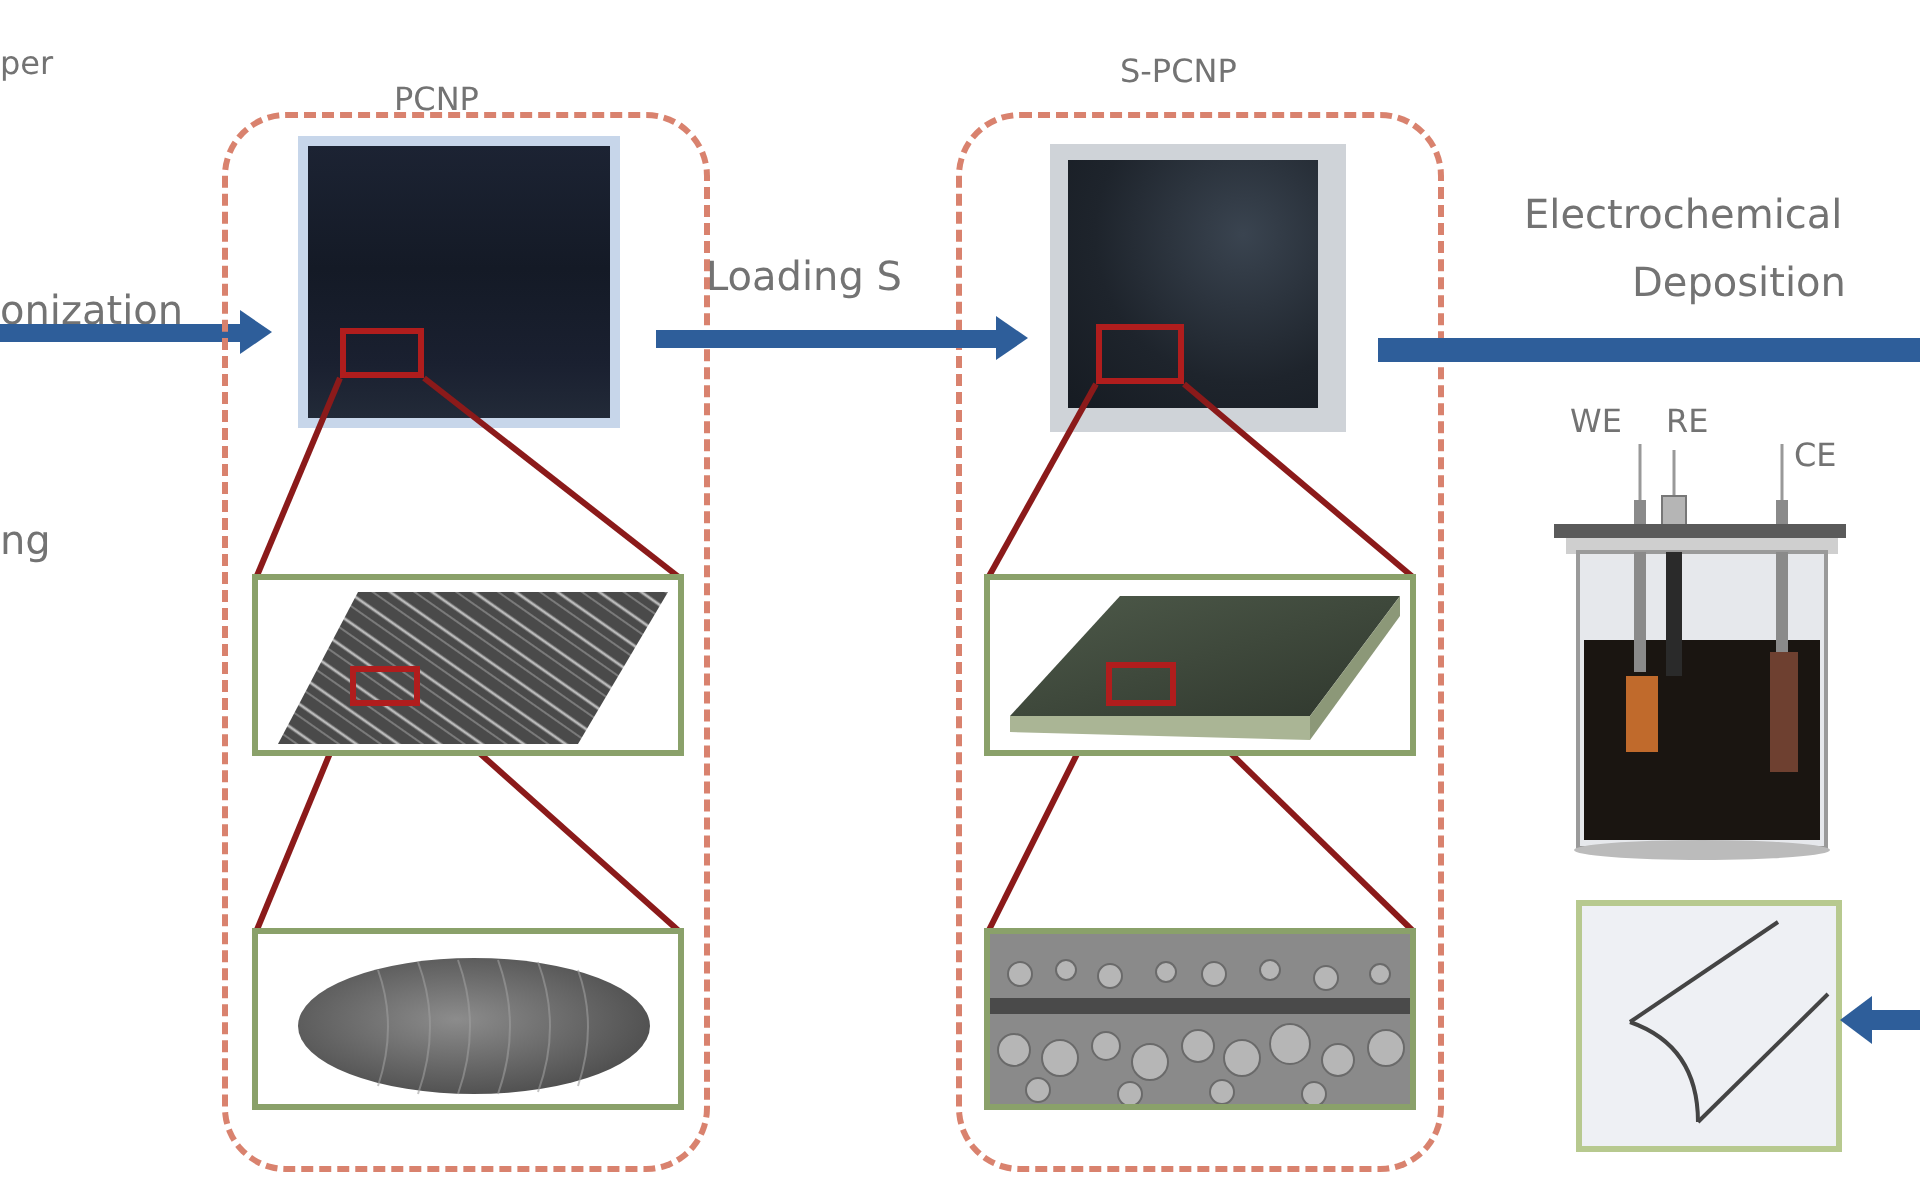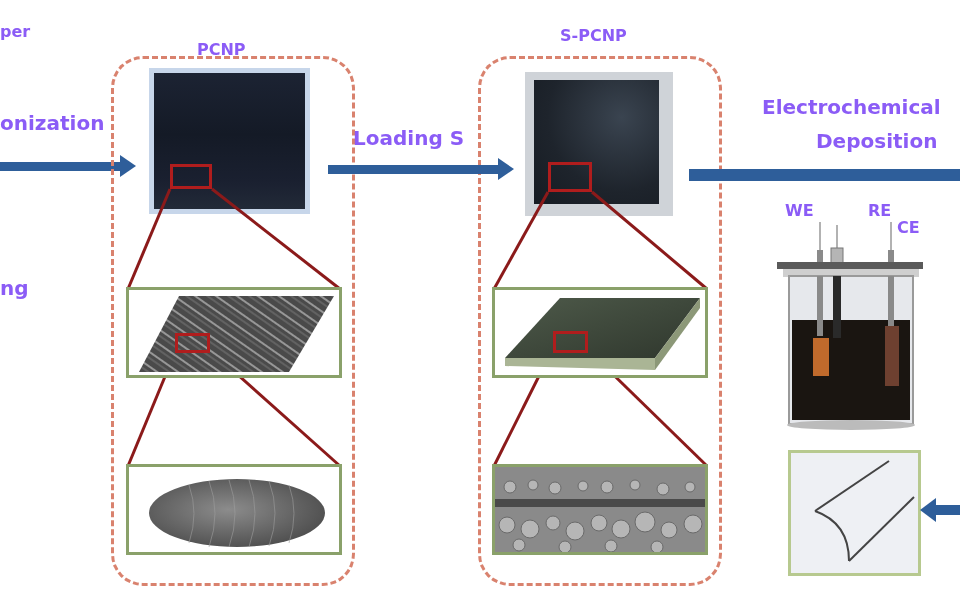--- a/index.html
+++ b/index.html
@@ -1,35 +1,35 @@
 <!DOCTYPE html>
 <html><head>
 <meta charset="utf-8">
 <style>
   html, body { margin:0; padding:0; background:#ffffff; }
   body { width:960px; height:596px; position:relative; overflow:hidden;
          font-family:"DejaVu Sans", "Liberation Sans", sans-serif; color:#222; }
   .abs { position:absolute; }
-  .label { font-weight:bold; color:#8b5cf6; white-space:nowrap; }
+  .label { font-weight:normal; color:#737373; white-space:nowrap; }
   .lbl-lg { font-size:20px; }
   .lbl-md { font-size:16px; }
   .stage-box { position:absolute; border:3px dashed #d9826e; border-radius:32px; box-sizing:border-box; }
   .arrow-shaft { position:absolute; background:#2e5e9a; }
   .arrow-head { position:absolute; width:0; height:0; }
   .photo-frame { position:absolute; box-sizing:border-box; }
   .sem-frame { position:absolute; border:3px solid #8aa16a; box-sizing:border-box; background:#fff; overflow:hidden; }
   .roi { position:absolute; border:3px solid #b01d1d; box-sizing:border-box; }
   svg.lines { position:absolute; left:0; top:0; }
 </style>
 </head>
 <body>
 
 <div class="abs label lbl-md" style="left:0; top:22px;">per</div>
-<div class="abs label lbl-lg" style="left:0; top:111px;text-align:center;">onization</div>
-<div class="abs label lbl-lg" style="left:0; top:276px;">ng</div>
+<div class="abs label lbl-lg" style="left:0; top:143px;text-align:center;">onization</div>
+<div class="abs label lbl-lg" style="left:0; top:258px;">ng</div>
 
 <div class="arrow-shaft" style="left:0; top:162px; width:122px; height:9px;"></div>
 <div class="arrow-head" style="left:120px; top:155px; border-top:11px solid transparent; border-bottom:11px solid transparent; border-left:16px solid #2e5e9a;"></div>
 
 <div class="abs label lbl-md" style="left:197px; top:40px;">PCNP</div>
 <div class="abs label lbl-md" style="left:560px; top:26px;">S-PCNP</div>
 
 <div class="stage-box" style="left:111px; top:56px; width:244px; height:530px;"></div>
 <div class="stage-box" style="left:478px; top:56px; width:244px; height:530px;"></div>
 
@@ -137,21 +137,21 @@
         <circle cx="162" cy="80" r="6"></circle>
     </g>
   </svg>
 </div>
 
 <div class="abs label lbl-lg" style="left:762px; top:95px;">Electrochemical</div>
 <div class="abs label lbl-lg" style="left:816px; top:129px;">Deposition</div>
 <div class="arrow-shaft" style="left:689px; top:169px; width:271px; height:12px;"></div>
 
 <div class="abs label lbl-md" style="left:785px; top:201px;">WE</div>
-<div class="abs label lbl-md" style="left:868px; top:201px;">RE</div>
+<div class="abs label lbl-md" style="left:833px; top:201px;">RE</div>
 <div class="abs label lbl-md" style="left:897px; top:218px;">CE</div>
 
 <svg class="abs" style="left:775px; top:210px;" width="180" height="225">
 
   <line x1="45" y1="12" x2="45" y2="45" stroke="#999" stroke-width="1.5"></line>
   <line x1="62" y1="15" x2="62" y2="45" stroke="#999" stroke-width="1.5"></line>
   <line x1="116" y1="12" x2="116" y2="45" stroke="#999" stroke-width="1.5"></line>
 
   <rect x="42" y="40" width="6" height="16" fill="#8a8a8a"></rect>
   <rect x="113" y="40" width="6" height="16" fill="#8a8a8a"></rect>

